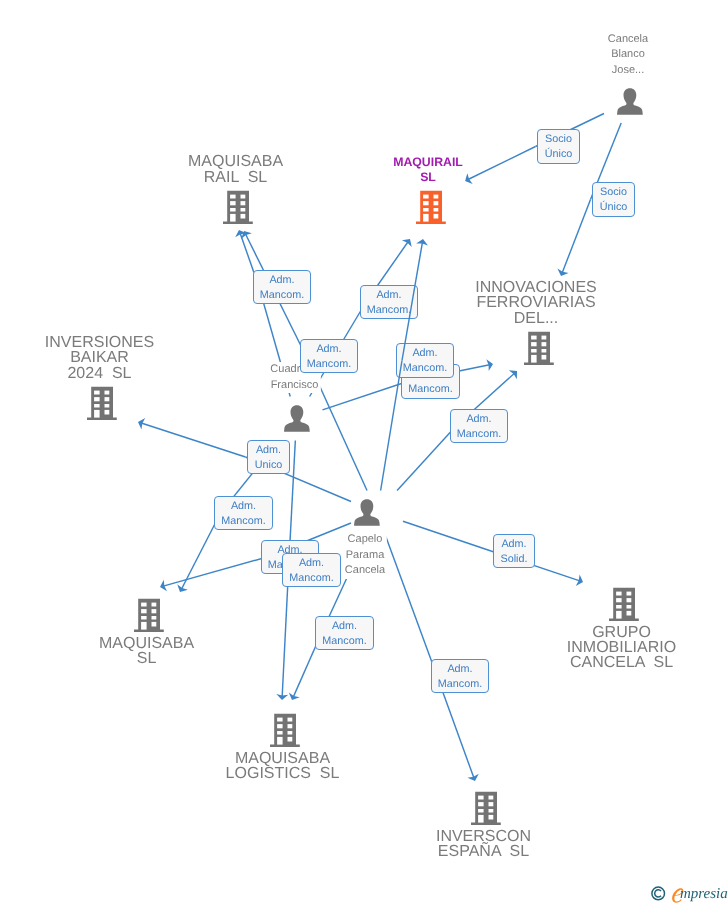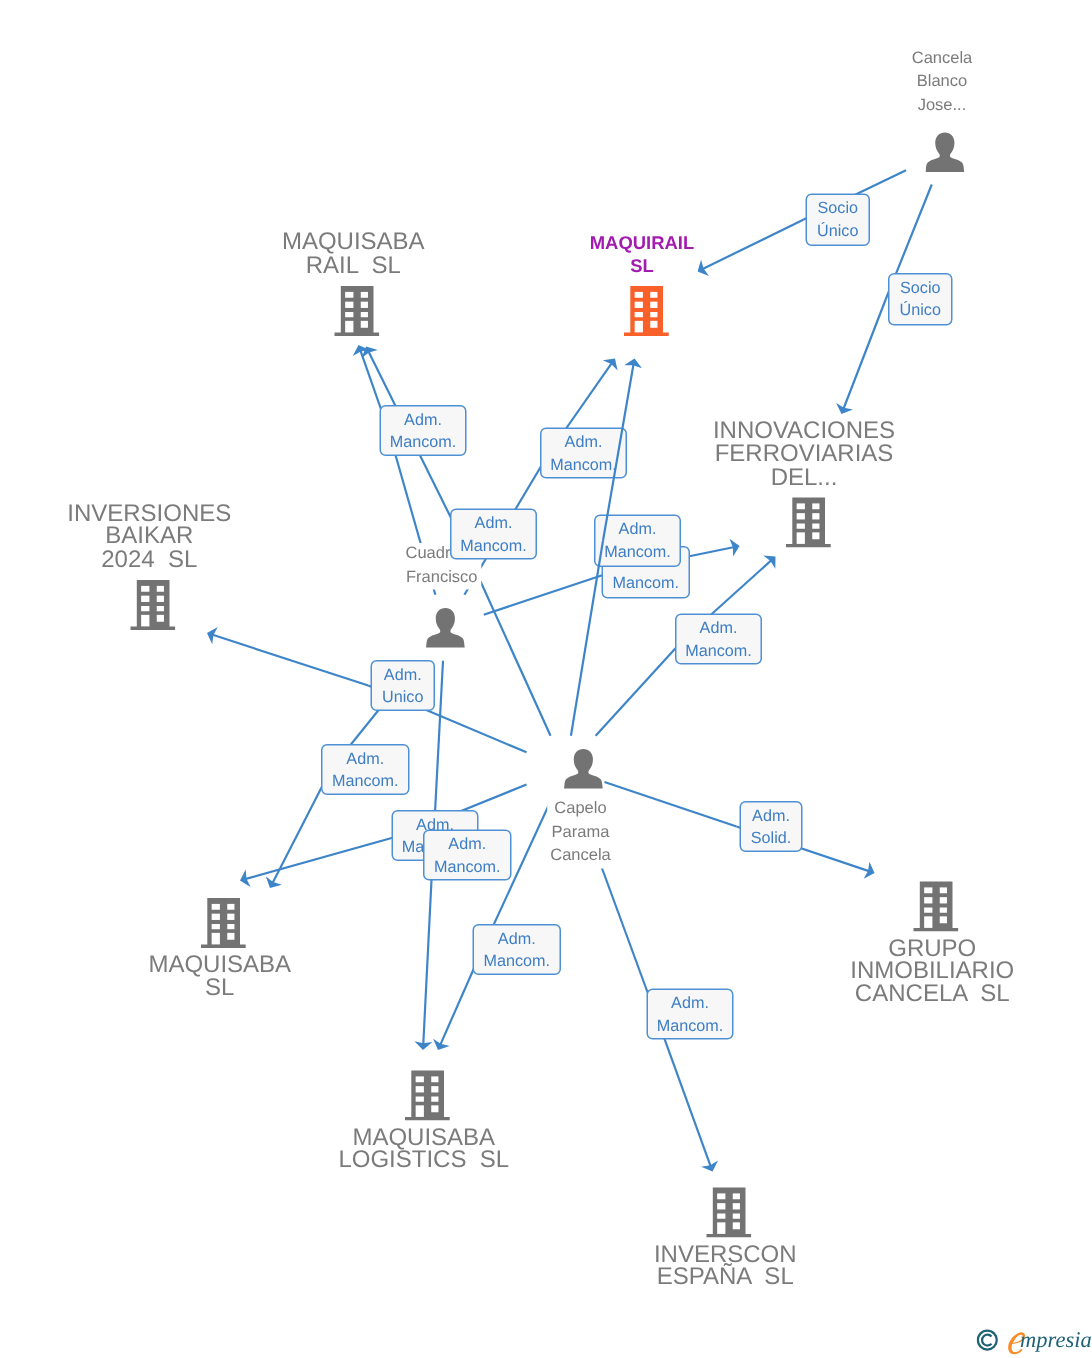--- a/index.html
+++ b/index.html
@@ -171,21 +171,21 @@
             </g>
           </svg></div>
         <div class="lbl" style="bottom: 39px;"><div>INVERSIONES</div><div>BAIKAR</div><div>2024  SL</div></div>
       </div>
       <div class="node person" style="left: 283.5px; top: 405px; width: 26px; height: 27px;">
         <div class="ico"><svg width="26" height="27" viewBox="0 0 26 27">
             <path fill="#737373" d="M12.9 0.3C9.3 0.3 6.5 3.0 6.5 7.1c0 2.4 0.7 4.8 1.9 6.4 0.7 0.9 1.1 1.5 1.1 2.3 0 0.9-0.6 1.3-1.8 1.7C5.0 18.3 2.8 19.1 1.7 20.2 0.8 21.1 0.45 22.3 0.35 23.6L0 26.7h25.8l-0.35-3.1c-0.1-1.3-0.45-2.5-1.35-3.4-1.1-1.1-3.3-1.9-6.0-2.7-1.2-0.4-1.8-0.8-1.8-1.7 0-0.8 0.4-1.4 1.1-2.3 1.2-1.6 1.9-4.0 1.9-6.4C19.3 3.0 16.5 0.3 12.9 0.3z"></path>
           </svg></div>
         <div class="lbl" style="bottom: 39px;"><div>Cuadrado</div><div>Francisco</div></div>
       </div>
-      <div class="node person" style="left: 376px; top: 499px; width: 26px; height: 27px;">
+      <div class="node person" style="left: 354px; top: 499px; width: 26px; height: 27px;">
         <div class="ico"><svg width="26" height="27" viewBox="0 0 26 27">
             <path fill="#737373" d="M12.9 0.3C9.3 0.3 6.5 3.0 6.5 7.1c0 2.4 0.7 4.8 1.9 6.4 0.7 0.9 1.1 1.5 1.1 2.3 0 0.9-0.6 1.3-1.8 1.7C5.0 18.3 2.8 19.1 1.7 20.2 0.8 21.1 0.45 22.3 0.35 23.6L0 26.7h25.8l-0.35-3.1c-0.1-1.3-0.45-2.5-1.35-3.4-1.1-1.1-3.3-1.9-6.0-2.7-1.2-0.4-1.8-0.8-1.8-1.7 0-0.8 0.4-1.4 1.1-2.3 1.2-1.6 1.9-4.0 1.9-6.4C19.3 3.0 16.5 0.3 12.9 0.3z"></path>
           </svg></div>
         <div class="lbl" style="top: 33.4px;"><div>Capelo</div><div>Parama</div><div>Cancela</div></div>
       </div>
       <div class="node" style="left: 133px; top: 598px; width: 31px; height: 34px;">
         <div class="ico"><svg width="31" height="34" viewBox="0 0 31 34">
             <path fill="#737373" d="M5.2 0.7 H27.0 V31.6 H5.2 Z M1.0 31.6 H30.8 V34 H1.0 Z"></path>
             <g fill="#ffffff">
               <rect x="8.1" y="4.6" width="5.5" height="3.9"></rect>

